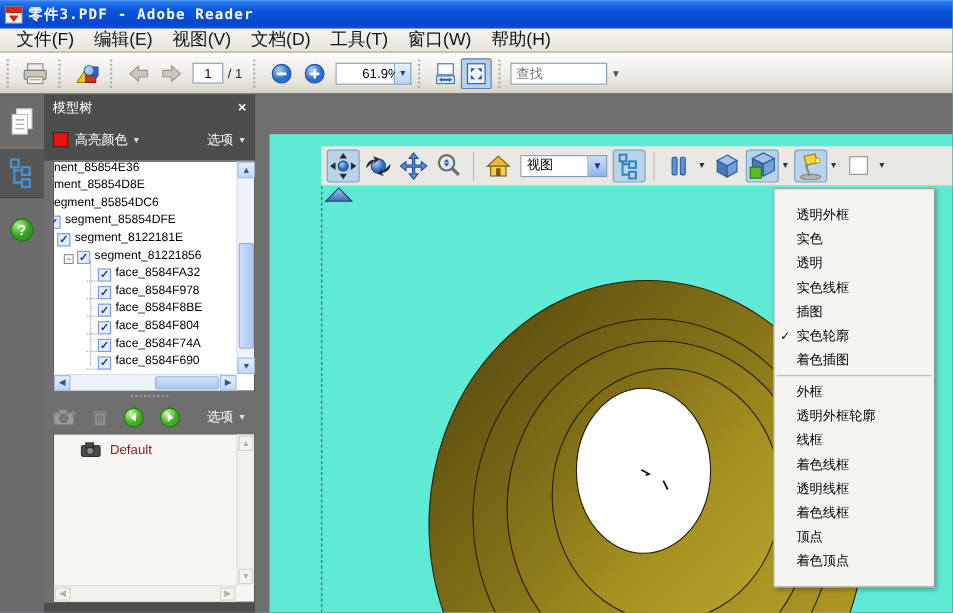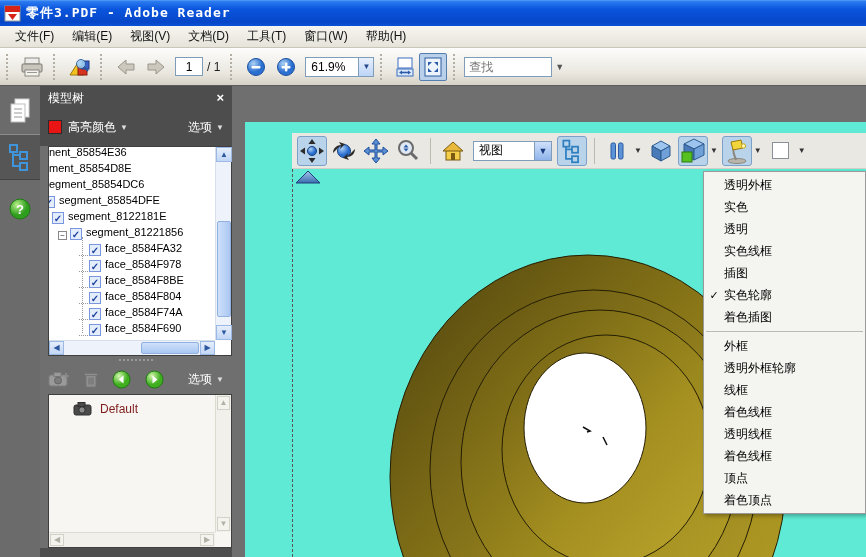--- a/index.html
+++ b/index.html
@@ -13,33 +13,33 @@
     background:linear-gradient(#5aa0f8 0%, #2a7af0 6%, #0a55dd 35%, #0646c8 85%, #0b52d8 100%);
     display:flex; align-items:center; padding-left:4px; }
   .titlebar .pdficon { width:17px; height:17px; margin-right:5px; }
   .titlebar .ttl { color:#fff; font-weight:bold; font-size:13px; letter-spacing:1px;
     font-family:"DejaVu Sans Mono","Liberation Sans",monospace; }
 
   
   .menubar { left:0; top:26px; width:866px; height:22px;
     background:linear-gradient(#f7f5f0,#e6e3da); border-bottom:1px solid #c9c5bb;
     display:flex; align-items:center; padding-left:6px; }
-  .menu-item { font-size:12px; color:#111; padding:2px 9px; }
+  .menu-item { font-size:16px; color:#111; padding:2px 9px; }
 
   
   .toolbar { left:0; top:48px; width:866px; height:38px;
     background:linear-gradient(#fdfdfc,#e9e6de 70%,#d5d1c6);
     border-bottom:1px solid #5c5c5c; display:flex; align-items:center; }
   .grip { width:7px; height:26px; border-left:2px dotted #b3afa4; margin:0 4px 0 6px; }
   .tb-btn { width:30px; height:30px; display:flex; align-items:center; justify-content:center; }
   .pgbox { width:28px; height:19px; border:1px solid #7f9db9; background:#fff; font-size:12px;
     text-align:center; margin:0 4px; font-family:"Liberation Sans",sans-serif; }
   .slash { font-size:12px; color:#222; margin-right:4px; }
   .zoombox { width:54px; height:20px; border:1px solid #7f9db9; background:#fff; font-size:12px;
-    display:flex; align-items:center; padding-left:5px; margin-left:4px; }
+    display:flex; align-items:center; padding-left:23px; margin-left:4px; }
   .combo-arrow { width:15px; height:20px; background:linear-gradient(#e8f0fd,#bcd4f6);
     border:1px solid #7f9db9; border-left:none; display:flex; align-items:center; justify-content:center;
     font-size:8px; color:#25478a; }
   .plainarrow { font-size:9px; color:#555; margin-left:3px; }
   .findbox { width:88px; height:20px; border:1px solid #7f9db9; background:#fff; font-size:12px;
     padding-left:4px; color:#888; font-family:"Liberation Sans",sans-serif; }
   .fit-btn { width:28px; height:28px; display:flex; align-items:center; justify-content:center; border-radius:2px; }
   .fit-btn.sel { background:#b9d0ea; border:1px solid #567db0; }
 
   
@@ -128,22 +128,22 @@
   .viewcombo .vbtn { width:17px; height:20px; border:1px solid #7f9db9; border-left:none;
     background:linear-gradient(#cfe0fb,#8fb4ea); color:#17397e; font-size:9px;
     display:flex; align-items:center; justify-content:center; }
   .swatchbtn { width:17px; height:17px; background:#fff; border:1px solid #8a9097; }
 
   .collapse-tri { position:absolute; left:50px; top:48px; z-index:12; }
   .region3d { position:absolute; left:47px; top:47px; bottom:0; width:1px; border-left:1px dashed #555; z-index:4; }
   .modelsvg { position:absolute; left:47px; top:47px; width:574px; height:388px; z-index:5; }
 
   
-  .ctxmenu { position:absolute; left:458px; top:49px; width:163px; background:#f4f4f1;
-    border:1px solid #9a9a9a; box-shadow:2px 2px 4px rgba(0,0,0,.3); z-index:30; padding:2px 0; }
+  .ctxmenu { position:absolute; left:458px; top:49px; width:147px; background:#f4f4f1;
+    border:1px solid #9a9a9a; box-shadow:2px 2px 4px rgba(0,0,0,.3); z-index:30; padding:12px 0; }
   .ctx-item { height:22px; display:flex; align-items:center; font-size:12px; color:#000; white-space:nowrap; }
   .ctx-item .chk { width:20px; text-align:center; font-size:11px; color:#000; flex:0 0 auto; }
   .menu-sep { border-top:1px solid #b9b9b9; margin:3px 2px; }
 </style>
 </head>
 <body>
 
 <div class="abs titlebar">
   <svg class="pdficon" viewBox="0 0 17 17">
     <rect x="1" y="1" width="15" height="15" fill="#fff" stroke="#999"></rect>

